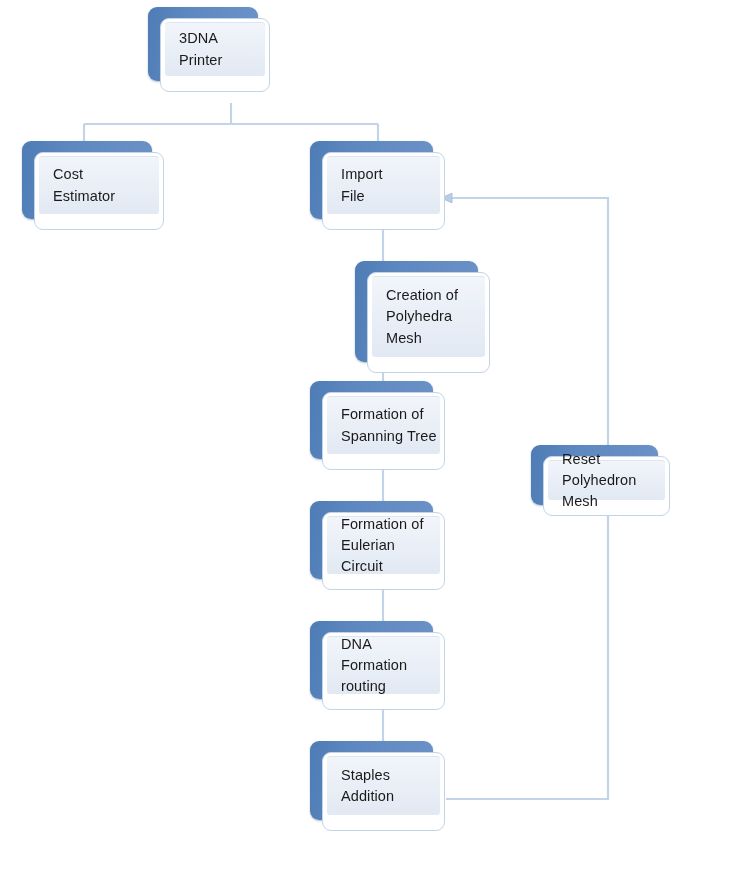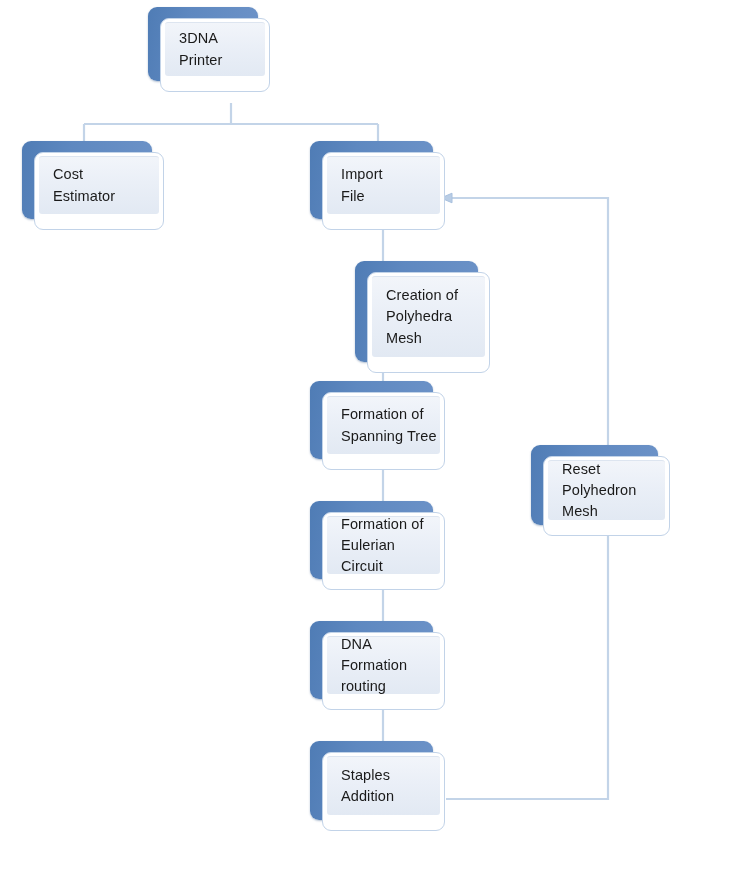--- a/index.html
+++ b/index.html
@@ -167,21 +167,21 @@
 
   <div class="node" style="left:322px; top:752px; width:123px; height:79px; z-index:5;">
     <div class="plate-back"></div>
     <div class="plate-front"></div>
     <div class="panel">
       <span class="label">Staples
 Addition</span>
     </div>
   </div>
 
-  <div class="node" style="left:543px; top:456px; width:127px; height:80px; z-index:6;">
+  <div class="node" style="left:543px; top:456px; width:127px; height:60px; z-index:6;">
     <div class="plate-back"></div>
     <div class="plate-front"></div>
     <div class="panel">
       <span class="label">Reset
 Polyhedron
 Mesh</span>
     </div>
   </div>
 
 </div>

